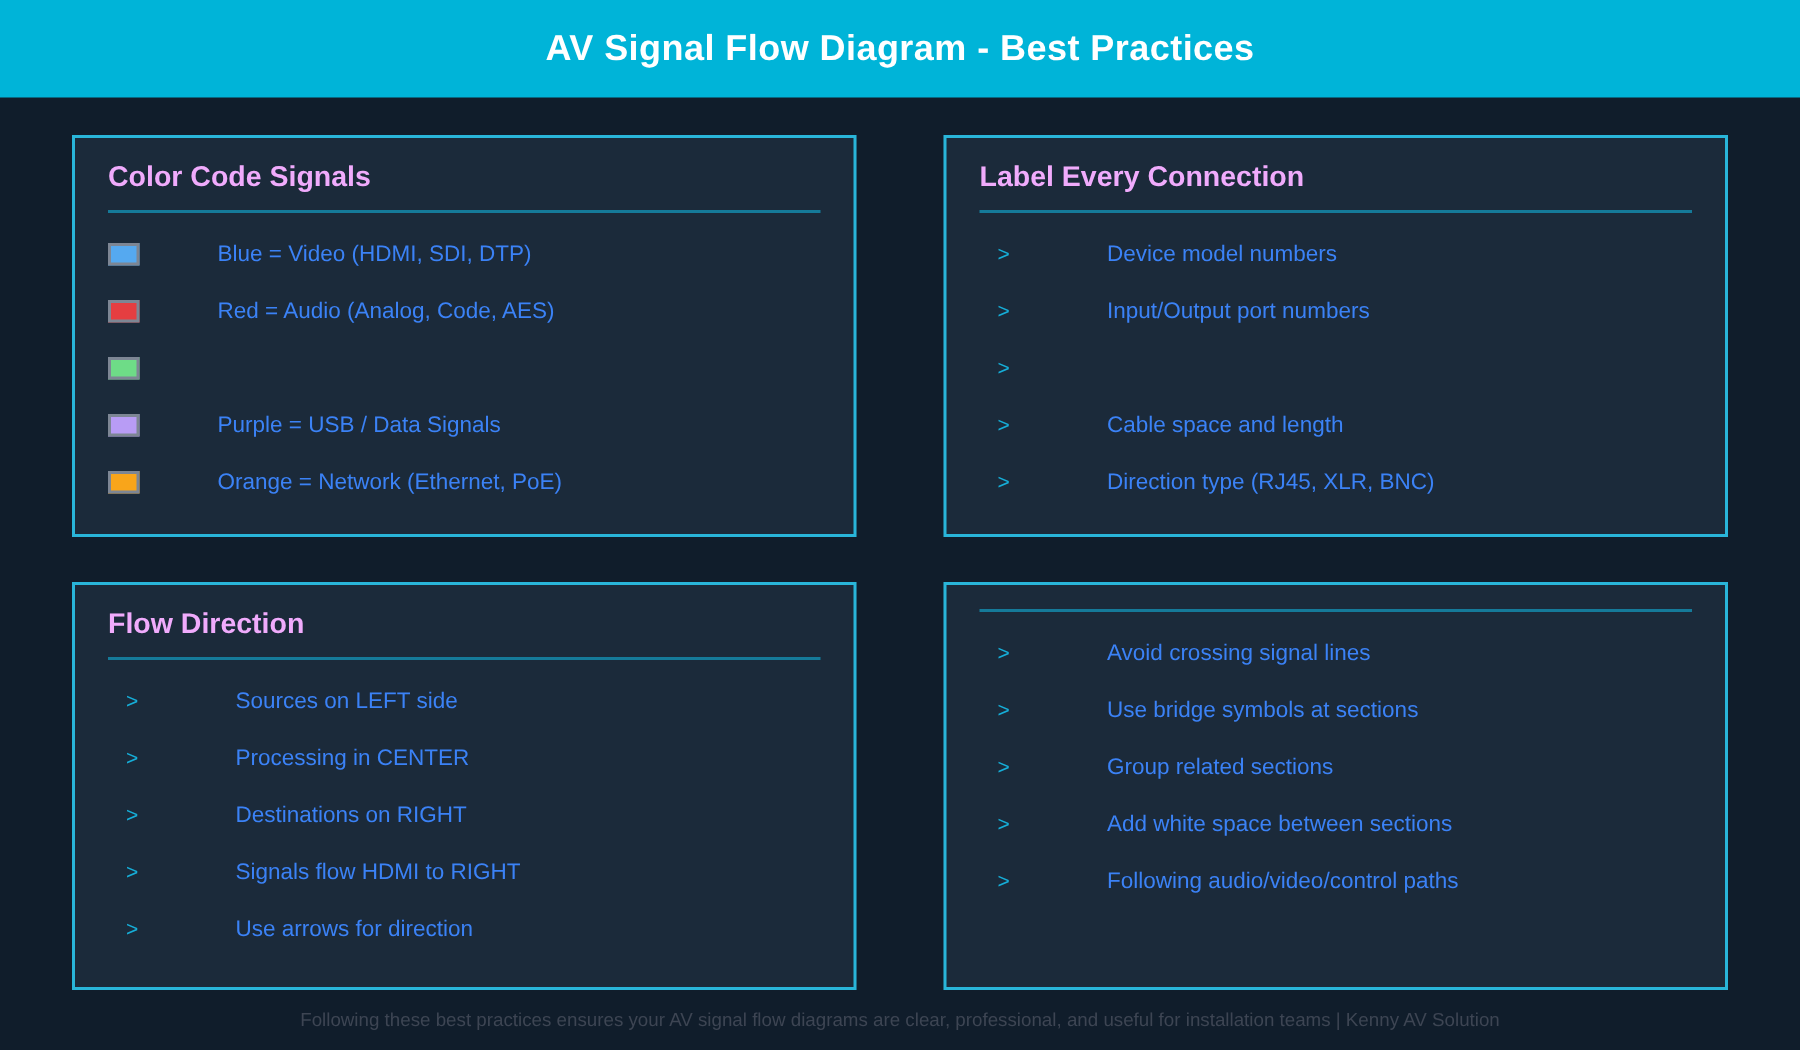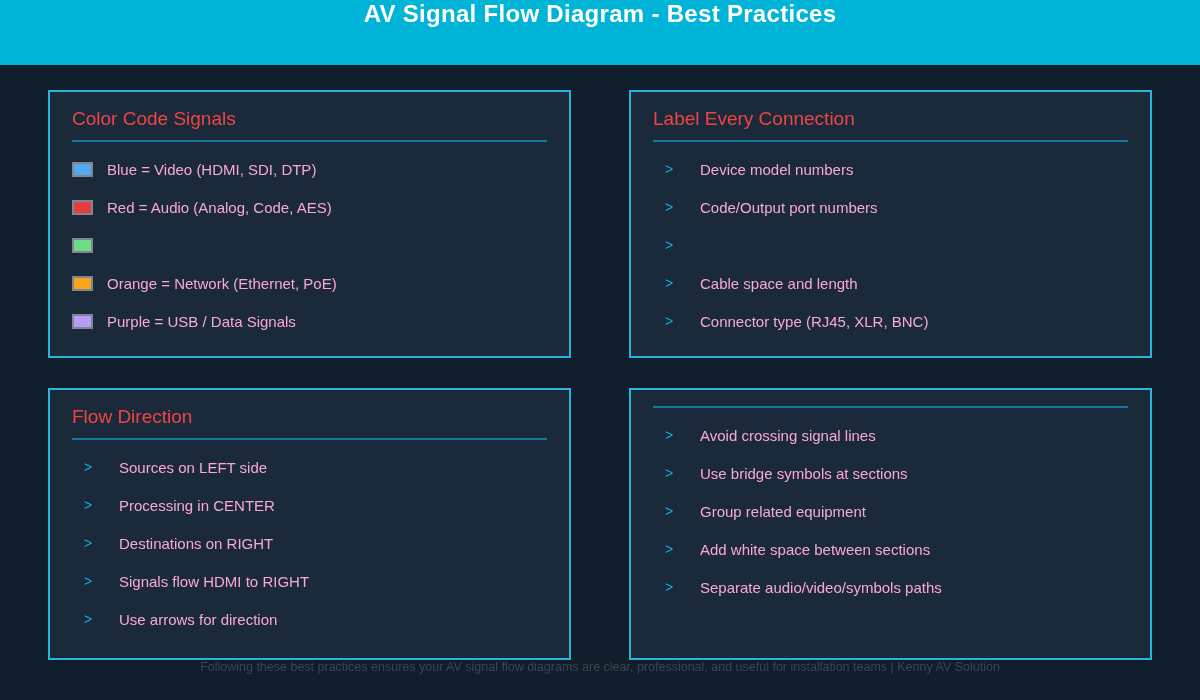--- a/index.html
+++ b/index.html
@@ -6,21 +6,21 @@
   html, body { width: 1200px; height: 700px; }
   body {
     background: #101d2b;
     font-family: "Liberation Sans", sans-serif;
     overflow: hidden;
   }
   .header {
     height: 65px;
     background: #00b4d8;
     display: flex;
-    align-items: flex-start;
+    align-items: center;
     justify-content: center;
   }
   .header h1 {
     color: #ffffff;
     font-size: 24px;
     font-weight: bold;
     letter-spacing: 0.3px;
   }
   .grid {
     margin: 25px 48px 0 48px;
@@ -29,23 +29,23 @@
     grid-template-rows: 268px 272px;
     column-gap: 58px;
     row-gap: 30px;
   }
   .panel {
     background: #1b2a3a;
     border: 2px solid #29b5d9;
     padding: 16px 22px 10px 22px;
   }
   .panel-title {
-    color: #ef4444;
+    color: #f0abfc;
     font-size: 19px;
-    font-weight: normal;
+    font-weight: bold;
     margin-bottom: 10px;
   }
   .divider {
     height: 2px;
     background: #157a99;
     margin-bottom: 8px;
   }
   ul.items { list-style: none; margin-top: 2px; }
   li.item {
     height: 38px;
@@ -62,24 +62,26 @@
   }
   .bullet {
     color: #16aed8;
     font-size: 14px;
     width: 14px;
     margin-left: 12px;
     margin-right: 21px;
     flex: 0 0 auto;
   }
   .item-label {
-    color: #f9a8d4;
+    color: #3b82f6;
     font-size: 15px;
+    margin-left: 38px;
   }
   .footer {
+    margin-top: 13px;
     text-align: center;
     color: #3d4553;
     font-size: 12.5px;
   }
 </style>
 </head>
 <body>
 
 <header class="header">
   <h1>AV Signal Flow Diagram - Best Practices</h1>
@@ -96,52 +98,52 @@
         <span class="item-label">Blue = Video (HDMI, SDI, DTP)</span>
       </li>
       <li class="item">
         <span class="swatch" style="background-color: rgb(229, 62, 65);"></span>
         <span class="item-label">Red = Audio (Analog, Code, AES)</span>
       </li>
       <li class="item">
         <span class="swatch" style="background-color: rgb(110, 220, 135);"></span>
       </li>
       <li class="item">
+        <span class="swatch" style="background-color: rgb(184, 156, 245);"></span>
+        <span class="item-label">Purple = USB / Data Signals</span>
+      </li>
+      <li class="item">
         <span class="swatch" style="background-color: rgb(249, 165, 26);"></span>
         <span class="item-label">Orange = Network (Ethernet, PoE)</span>
       </li>
-      <li class="item">
-        <span class="swatch" style="background-color: rgb(184, 156, 245);"></span>
-        <span class="item-label">Purple = USB / Data Signals</span>
-      </li>
     </ul>
   </section>
 
   <section class="panel">
     <h2 class="panel-title">Label Every Connection</h2>
     <div class="divider"></div>
     <ul class="items">
       <li class="item">
         <span class="bullet">&gt;</span>
         <span class="item-label">Device model numbers</span>
       </li>
       <li class="item">
         <span class="bullet">&gt;</span>
-        <span class="item-label">Code/Output port numbers</span>
+        <span class="item-label">Input/Output port numbers</span>
       </li>
       <li class="item">
         <span class="bullet">&gt;</span>
       </li>
       <li class="item">
         <span class="bullet">&gt;</span>
         <span class="item-label">Cable space and length</span>
       </li>
       <li class="item">
         <span class="bullet">&gt;</span>
-        <span class="item-label">Connector type (RJ45, XLR, BNC)</span>
+        <span class="item-label">Direction type (RJ45, XLR, BNC)</span>
       </li>
     </ul>
   </section>
 
   <section class="panel">
     <h2 class="panel-title">Flow Direction</h2>
     <div class="divider"></div>
     <ul class="items">
       <li class="item">
         <span class="bullet">&gt;</span>
@@ -172,28 +174,28 @@
       <li class="item">
         <span class="bullet">&gt;</span>
         <span class="item-label">Avoid crossing signal lines</span>
       </li>
       <li class="item">
         <span class="bullet">&gt;</span>
         <span class="item-label">Use bridge symbols at sections</span>
       </li>
       <li class="item">
         <span class="bullet">&gt;</span>
-        <span class="item-label">Group related equipment</span>
+        <span class="item-label">Group related sections</span>
       </li>
       <li class="item">
         <span class="bullet">&gt;</span>
         <span class="item-label">Add white space between sections</span>
       </li>
       <li class="item">
         <span class="bullet">&gt;</span>
-        <span class="item-label">Separate audio/video/symbols paths</span>
+        <span class="item-label">Following audio/video/control paths</span>
       </li>
     </ul>
   </section>
 
 </main>
 
 <footer class="footer">Following these best practices ensures your AV signal flow diagrams are clear, professional, and useful for installation teams  |  Kenny AV Solution</footer>
 
 </body></html>

